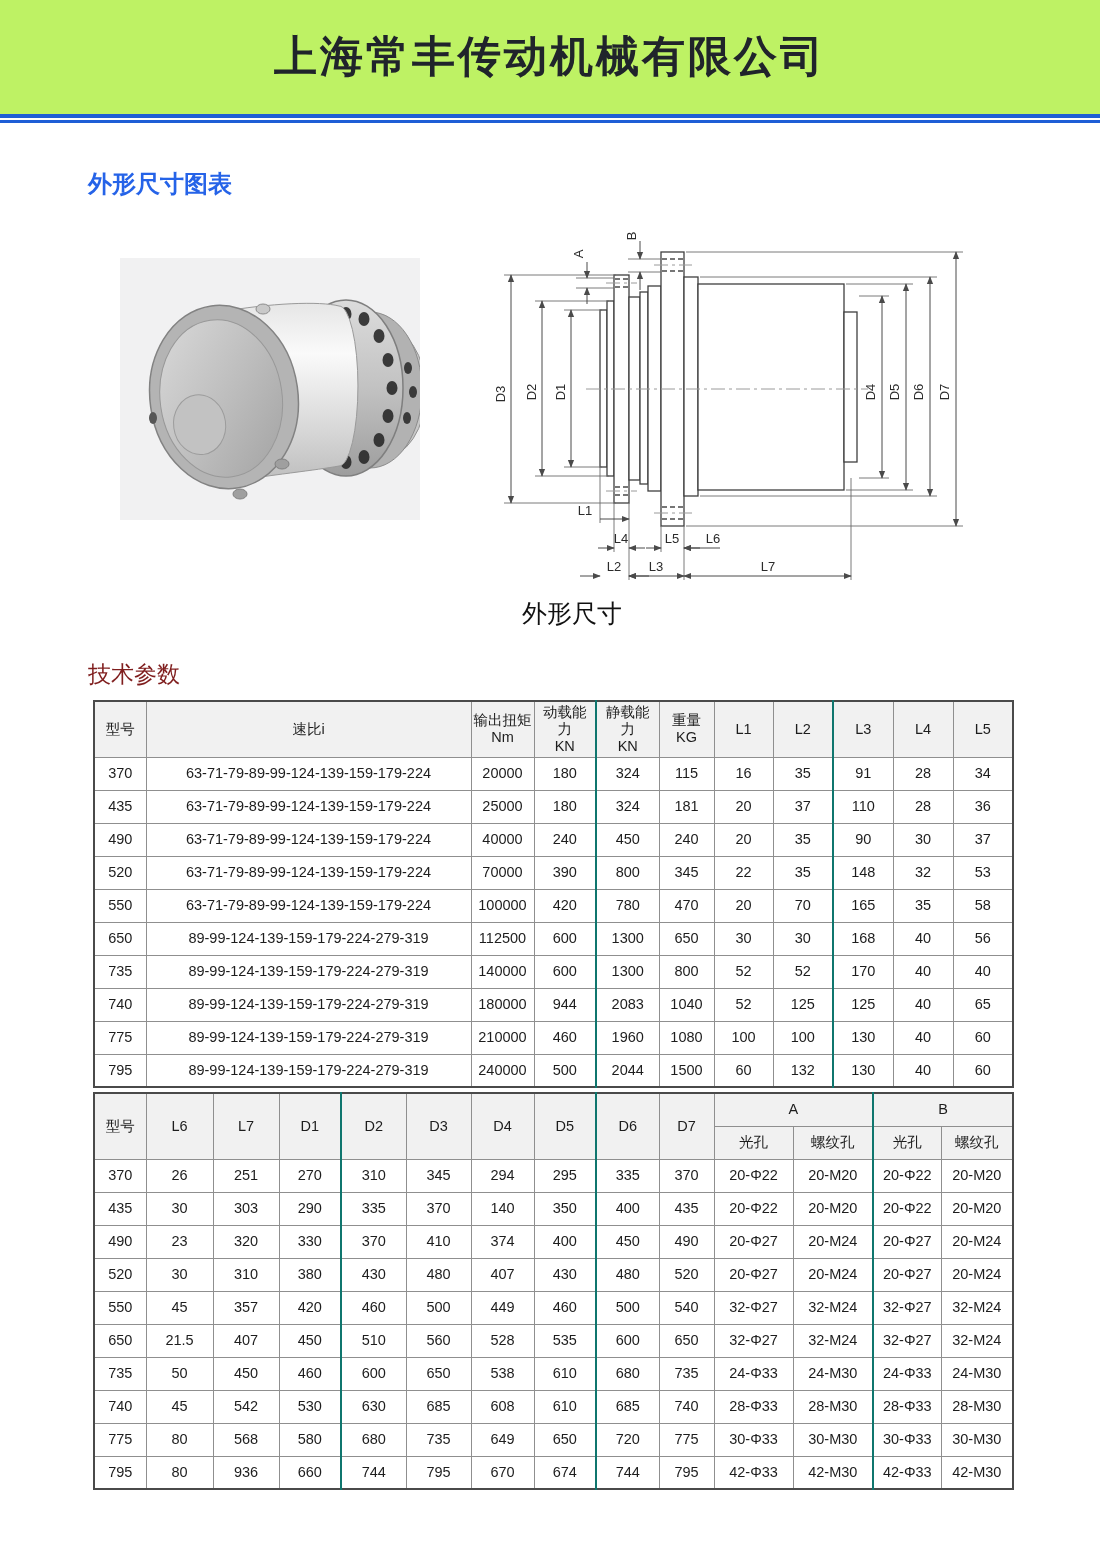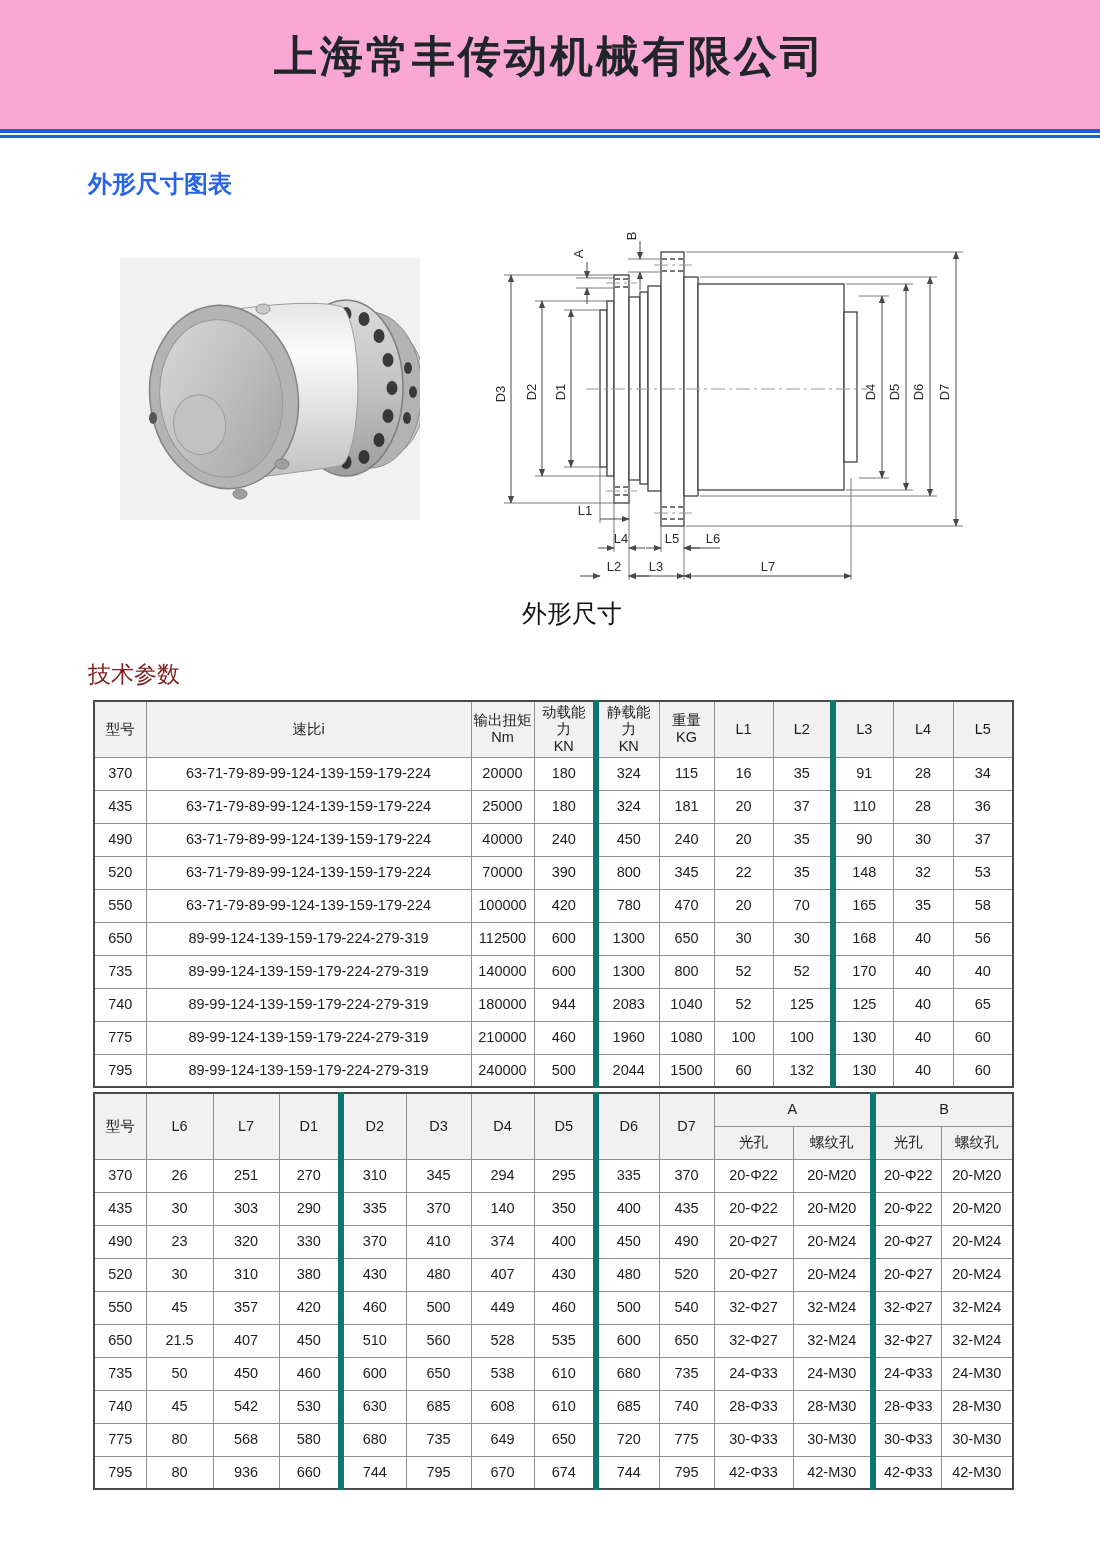--- a/index.html
+++ b/index.html
@@ -1,20 +1,20 @@
 <!DOCTYPE html>
 <html><head>
 <meta charset="utf-8">
 <style>
   html,body{margin:0;padding:0;background:#fff;}
   body{width:1100px;min-height:1556px;position:relative;font-family:"Liberation Sans","DejaVu Sans",sans-serif;color:#1d1d1d;}
   .page{position:relative;width:1100px;height:1556px;background:#fff;overflow:hidden;}
 
   
-  .top-band{height:129px;background:#f9a8d4;text-align:center;}
+  .top-band{height:114px;background:#bef264;text-align:center;}
   .company-cn{padding-top:28px;font-size:43px;font-weight:800;letter-spacing:3px;color:#20242b;}
   .company-en{margin-top:7px;font-size:15px;font-weight:700;letter-spacing:.5px;color:#262a31;}
   .rule-thick{height:4px;background:#1e5ed6;}
   .rule-gap{height:2px;background:#fff;}
   .rule-thin{height:3px;background:#1e5ed6;}
 
   .section-title{position:absolute;left:88px;top:168px;font-size:24px;font-weight:700;color:#2563e8;}
 
   
   .photo-box{position:absolute;left:120px;top:258px;width:300px;height:262px;}
@@ -29,21 +29,21 @@
     border:2px solid #4a4a4a;font-size:14.5px;color:#1d1d1d;}
   #t1{top:700px;}
   #t2{top:1092px;}
   table.spec th,table.spec td{border:1px solid #8f8f8f;text-align:center;vertical-align:middle;
     padding:0 2px;white-space:pre-line;line-height:1.18;overflow:hidden;}
   table.spec thead th{background:#f1f1f1;font-weight:400;}
   #t1 thead tr{height:56px;}
   #t1 tbody tr{height:33px;}
   #t2 thead tr{height:33px;}
   #t2 tbody tr{height:33px;}
-  table.spec .tk{border-left:6px solid #0f766e;}
+  table.spec .tk{border-left:2px solid #0f766e;}
 
   svg text{font-family:"Liberation Sans","DejaVu Sans",sans-serif;}
 </style>
 </head>
 <body>
 
 <div class="page">
 
   <div class="top-band">
     <div class="company-cn">上海常丰传动机械有限公司</div>

